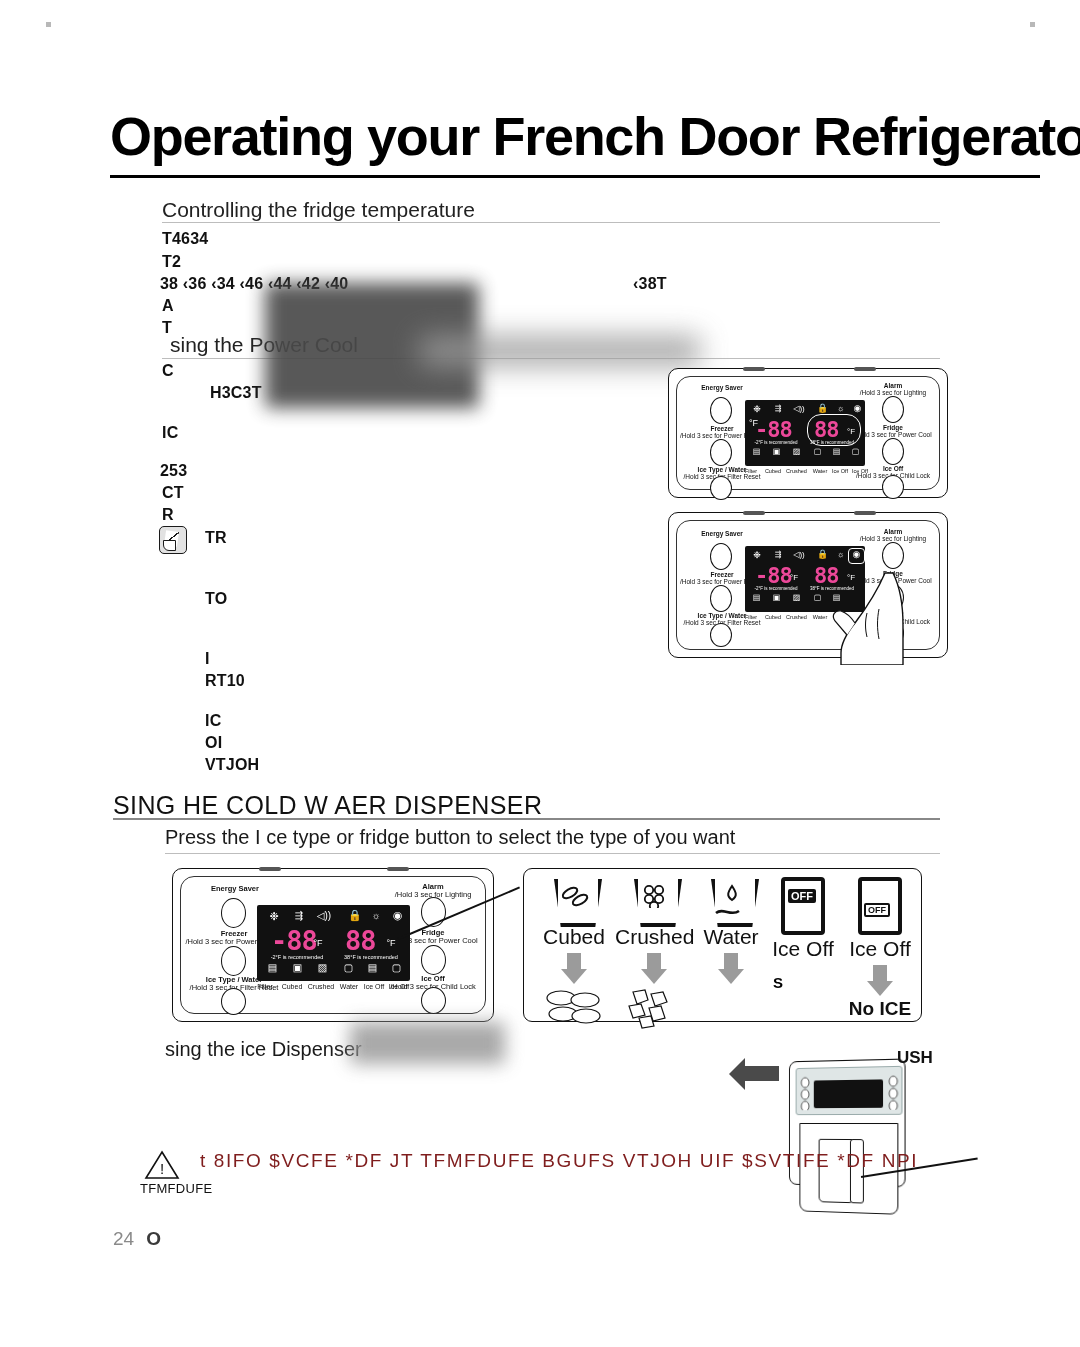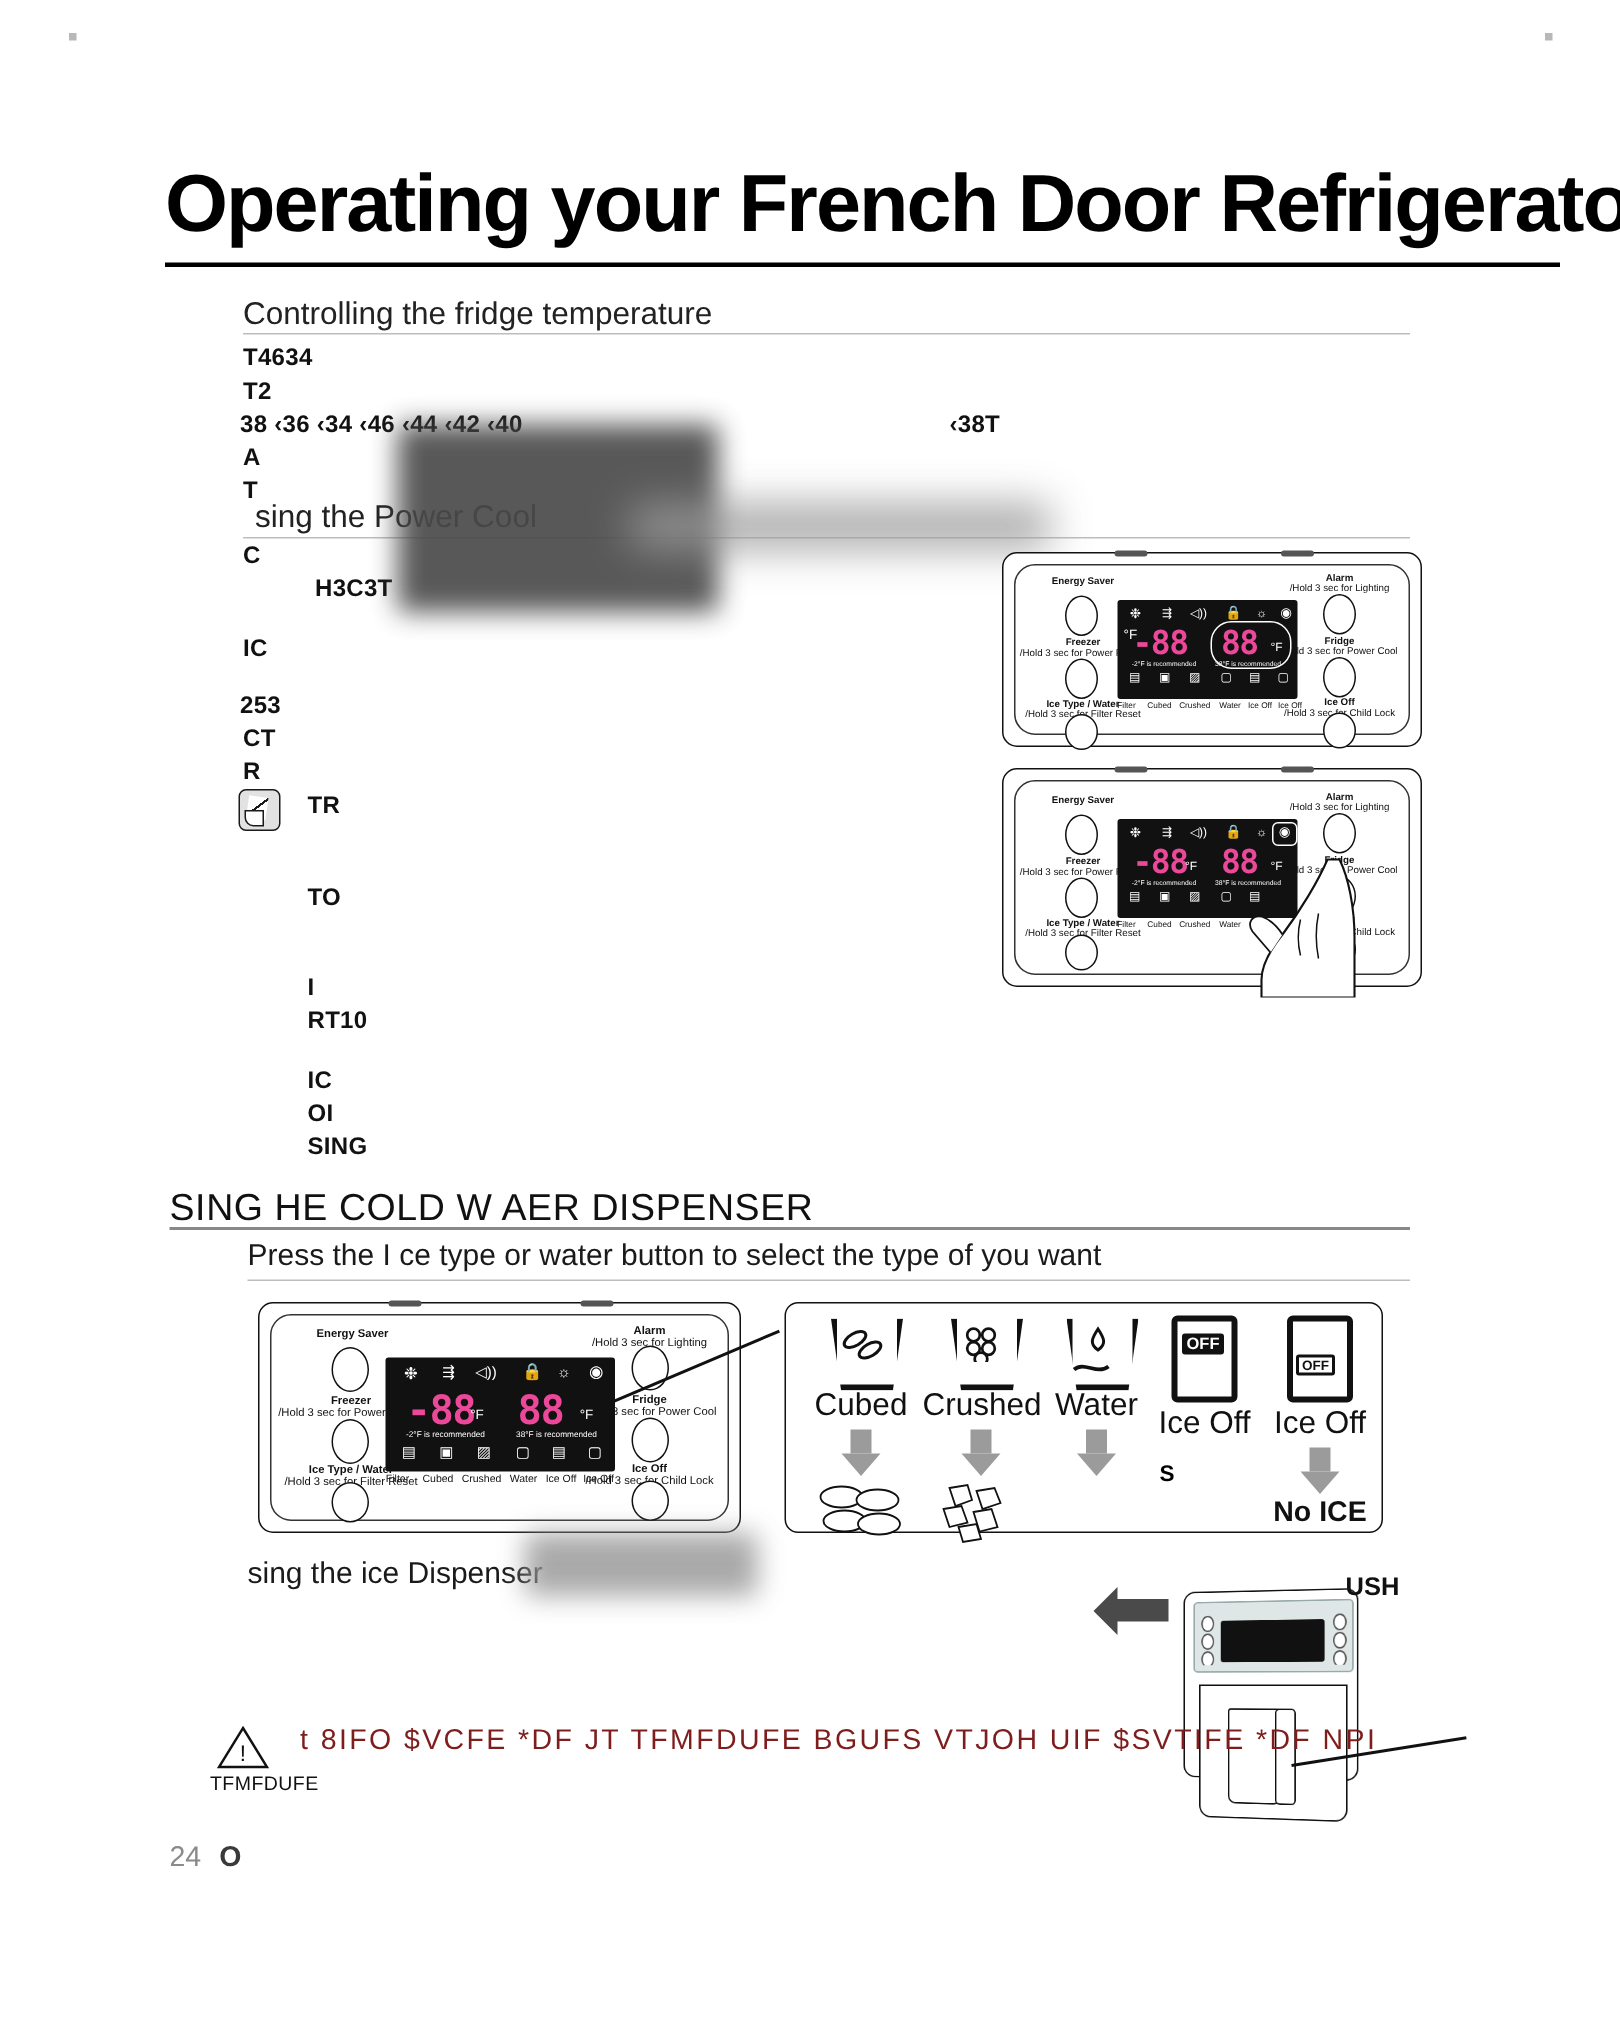--- a/index.html
+++ b/index.html
@@ -139,21 +139,21 @@
 <div class="ocr" style="left:162px;top:506px;">R</div>
 
 <div class="note-icon" style="left:159px;top:526px;"></div>
 <div class="ocr" style="left:205px;top:529px;">TR</div>
 
 <div class="ocr" style="left:205px;top:590px;">TO</div>
 <div class="ocr" style="left:205px;top:650px;">I</div>
 <div class="ocr" style="left:205px;top:672px;">RT10</div>
 <div class="ocr" style="left:205px;top:712px;">IC</div>
 <div class="ocr" style="left:205px;top:734px;">OI</div>
-<div class="ocr" style="left:205px;top:756px;">SING</div>
+<div class="ocr" style="left:205px;top:756px;">VTJOH</div>
 
 <div class="blur" style="left:265px;top:283px;width:214px;height:125px;"></div>
 <div class="blur light" style="left:420px;top:336px;width:280px;height:30px;filter:blur(14px);"></div>
 
 <div class="panel" style="left:668px;top:368px;width:278px;height:128px;">
   <div class="panel-inner"></div>
   <div class="panel-tab" style="left:74px;"></div>
   <div class="panel-tab" style="left:185px;"></div>
 
   <div class="plab" style="left:14px;top:15px;width:78px;font-size:6.5px;">
@@ -288,21 +288,21 @@
     <path d="M78,8 C72,22 60,42 48,58 C40,68 34,78 34,88 L34,100 L96,100 L96,60 C96,40 92,20 86,8 Z" fill="#fff" stroke="#111" stroke-width="1.4"></path>
     <path d="M48,58 C44,52 40,48 34,46 C28,45 24,50 28,56 L40,70" fill="#fff" stroke="#111" stroke-width="1.2"></path>
     <path d="M60,48 C58,56 58,64 60,72" fill="none" stroke="#111" stroke-width="1"></path>
     <path d="M72,44 C70,54 70,64 72,74" fill="none" stroke="#111" stroke-width="1"></path>
   </svg>
 </div>
 
 <div class="big-head" style="left:113px;top:791px;">SING HE COLD W    AER DISPENSER</div>
 <div class="big-rule" style="left:113px;top:818px;width:827px;"></div>
 
-<div class="plain" style="left:165px;top:826px;">Press the I ce type or water button to select the type of you want</div>
+<div class="plain" style="left:165px;top:826px;">Press the I ce type or fridge button to select the type of you want</div>
 <div class="sec-rule" style="left:165px;top:853px;width:775px;"></div>
 
 <div class="panel" style="left:172px;top:868px;width:320px;height:152px;">
   <div class="panel-inner"></div>
   <div class="panel-tab" style="left:86px;"></div>
   <div class="panel-tab" style="left:214px;"></div>
 
   <div class="plab" style="left:16px;top:16px;width:92px;font-size:7.5px;">
     <span class="t1">Energy Saver</span>
   </div>

